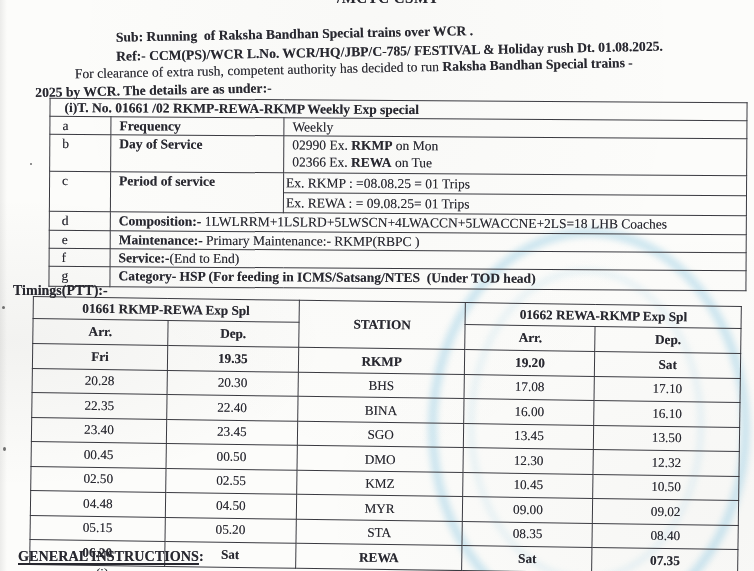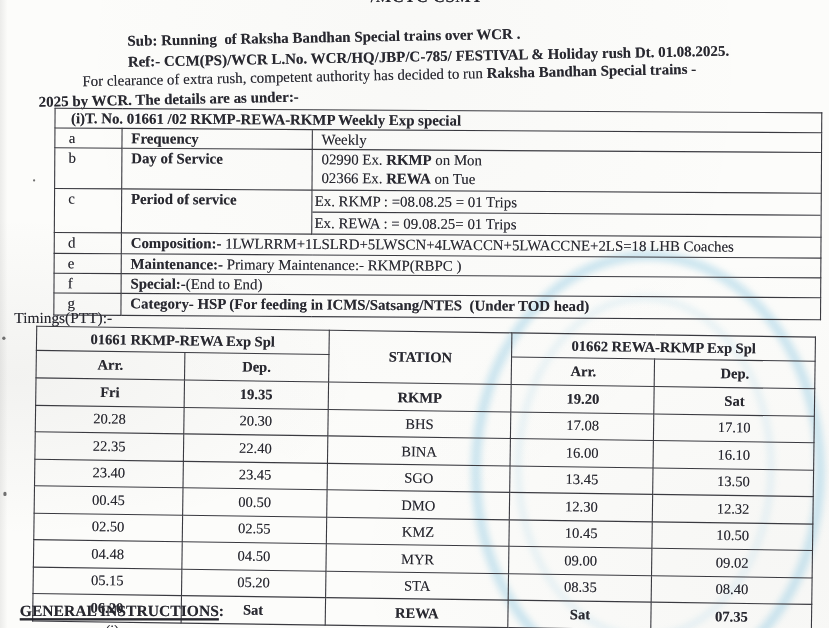--- a/index.html
+++ b/index.html
@@ -29,21 +29,21 @@
   
   table{border-collapse:collapse;}
   .info{position:absolute;left:49px;top:100px;width:698px;transform:rotate(.35deg);font-size:13.5px;}
   .info td{border:1.5px solid #3a3a40;vertical-align:top;padding:0 4px 0 8px;line-height:17px;}
   .info td.keycol{width:44px;padding-left:12px;}
   .info td.labcol{width:160px;font-weight:700;}
   .info tr.ti td{font-weight:700;padding-left:14px;height:17px;}
   .info .split div{padding:1px 0 1px 2px;}
   .info .split div:first-child{border-bottom:1.4px solid #3a3a40;}
   
-  .timings-label{position:absolute;left:13px;top:283px;font-weight:400;font-size:14px;}
+  .timings-label{position:absolute;left:13px;top:283px;font-weight:700;font-size:14px;}
   .tt{position:absolute;left:31px;top:301px;width:709px;transform:rotate(.8deg);font-size:13.2px;text-align:center;}
   .tt th,.tt td{border:1.5px solid #3a3a40;padding:1px 2px;}
   .tt th{font-weight:700;}
   .tt .c1{width:133px;} .tt .c2{width:129px;} .tt .c3{width:165px;} .tt .c4{width:128px;} .tt .c5{width:144px;}
   .tt thead tr:first-child th{height:19px;}
   .tt thead tr:last-child th{height:22px;}
   .tt tbody td{height:21.5px;}
   .tt td.station{position:relative;top:1px;}
   .tt tr.bold-row td{font-weight:700;}
   .gi{position:absolute;left:18px;top:548px;font-weight:700;font-size:14.2px;}
@@ -105,21 +105,21 @@
     <tr style="height:19px;">
       <td class="keycol">d</td>
       <td colspan="2"><span class="pre b">Composition:-</span><span class="pre"> 1LWLRRM+1LSLRD+5LWSCN+4LWACCN+5LWACCNE+2LS=18 LHB Coaches</span></td>
     </tr>
     <tr style="height:18px;">
       <td class="keycol">e</td>
       <td colspan="2"><span class="pre b">Maintenance:-</span><span class="pre"> Primary Maintenance:- RKMP(RBPC )</span></td>
     </tr>
     <tr style="height:17px;">
       <td class="keycol">f</td>
-      <td colspan="2"><span class="pre b">Special:-</span><span class="pre">(End to End)</span></td>
+      <td colspan="2"><span class="pre b">Service:-</span><span class="pre">(End to End)</span></td>
     </tr>
     <tr style="height:20px;">
       <td class="keycol">g</td>
       <td colspan="2"><span class="pre b">Category- HSP (For feeding in ICMS/Satsang/NTES  (Under TOD head)</span></td>
     </tr>
   </tbody>
     </table>
 
   <div class="timings-label ink pre">Timings(PTT):-</div>
 

